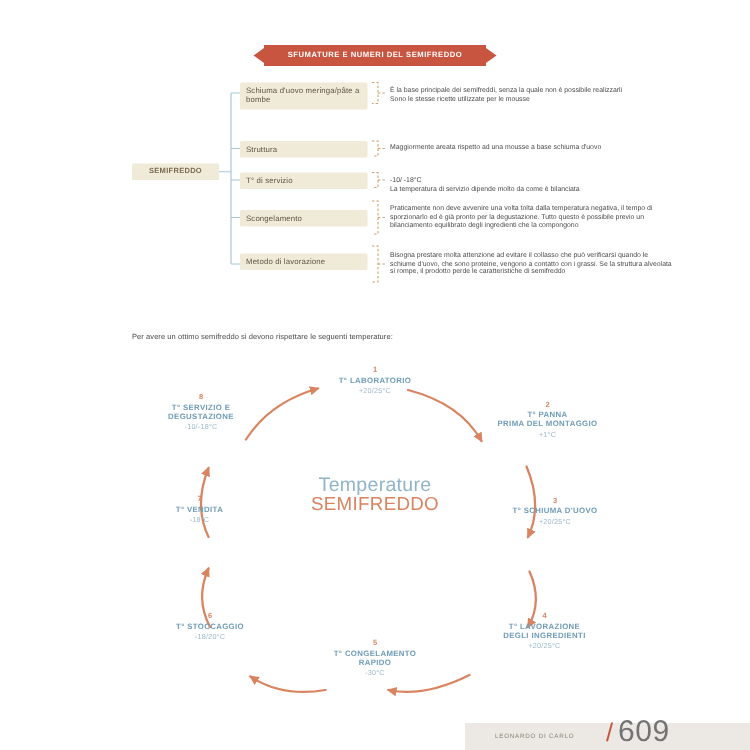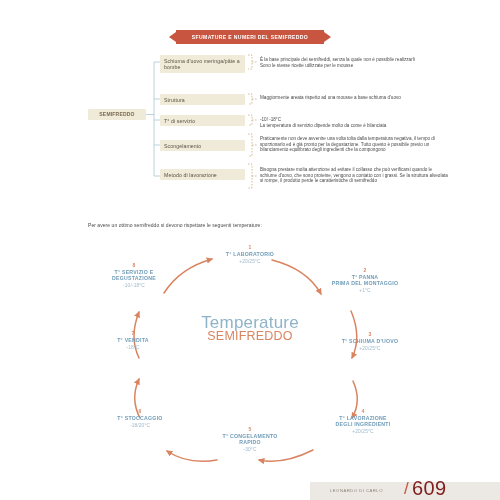--- a/index.html
+++ b/index.html
@@ -75,21 +75,21 @@
   }
 
   
   .cycle{position:absolute;left:60px;top:238px;width:380px;height:250px;}
   .cycle-svg{position:absolute;left:0;top:0;width:380px;height:250px;}
 
   .center-title{
     position:absolute;left:115px;top:78px;width:150px;
     text-align:center;line-height:13.5px;
   }
-  .ct-1{font-size:17px;color:#8fb4c9;letter-spacing:.2px;display:block;}
+  .ct-1{font-size:13px;color:#8fb4c9;letter-spacing:.2px;display:block;}
   .ct-2{font-size:12.5px;color:#d98460;letter-spacing:.2px;display:block;}
   .ct-3{font-size:11.5px;color:#8fb4c9;letter-spacing:.2px;display:block;}
 
   .node{position:absolute;text-align:center;width:120px;}
   .node .num{
     display:block;font-size:5px;color:#d98460;font-weight:bold;
     margin-bottom:1.2px;
   }
   .node .name{
     display:block;font-size:5.2px;color:#6f9cb8;font-weight:bold;
@@ -117,21 +117,21 @@
   .footer-author{
     position:absolute;left:330px;top:12px;
     font-size:4.2px;color:#8a8276;letter-spacing:.5px;
   }
   .footer-slash{
     position:absolute;left:404px;top:3px;
     font-size:17px;color:#c8553f;font-weight:300;
   }
   .footer-page{
     position:absolute;left:412px;top:1px;
-    font-size:20px;color:#7f1d1d;letter-spacing:.4px;
+    font-size:20px;color:#737373;letter-spacing:.4px;
   }
 </style>
 </head>
 <body>
 
 <div class="page">
 
   <div class="banner-wrap">
     <div class="banner">
       <div class="banner-text">SFUMATURE E NUMERI DEL SEMIFREDDO</div>

